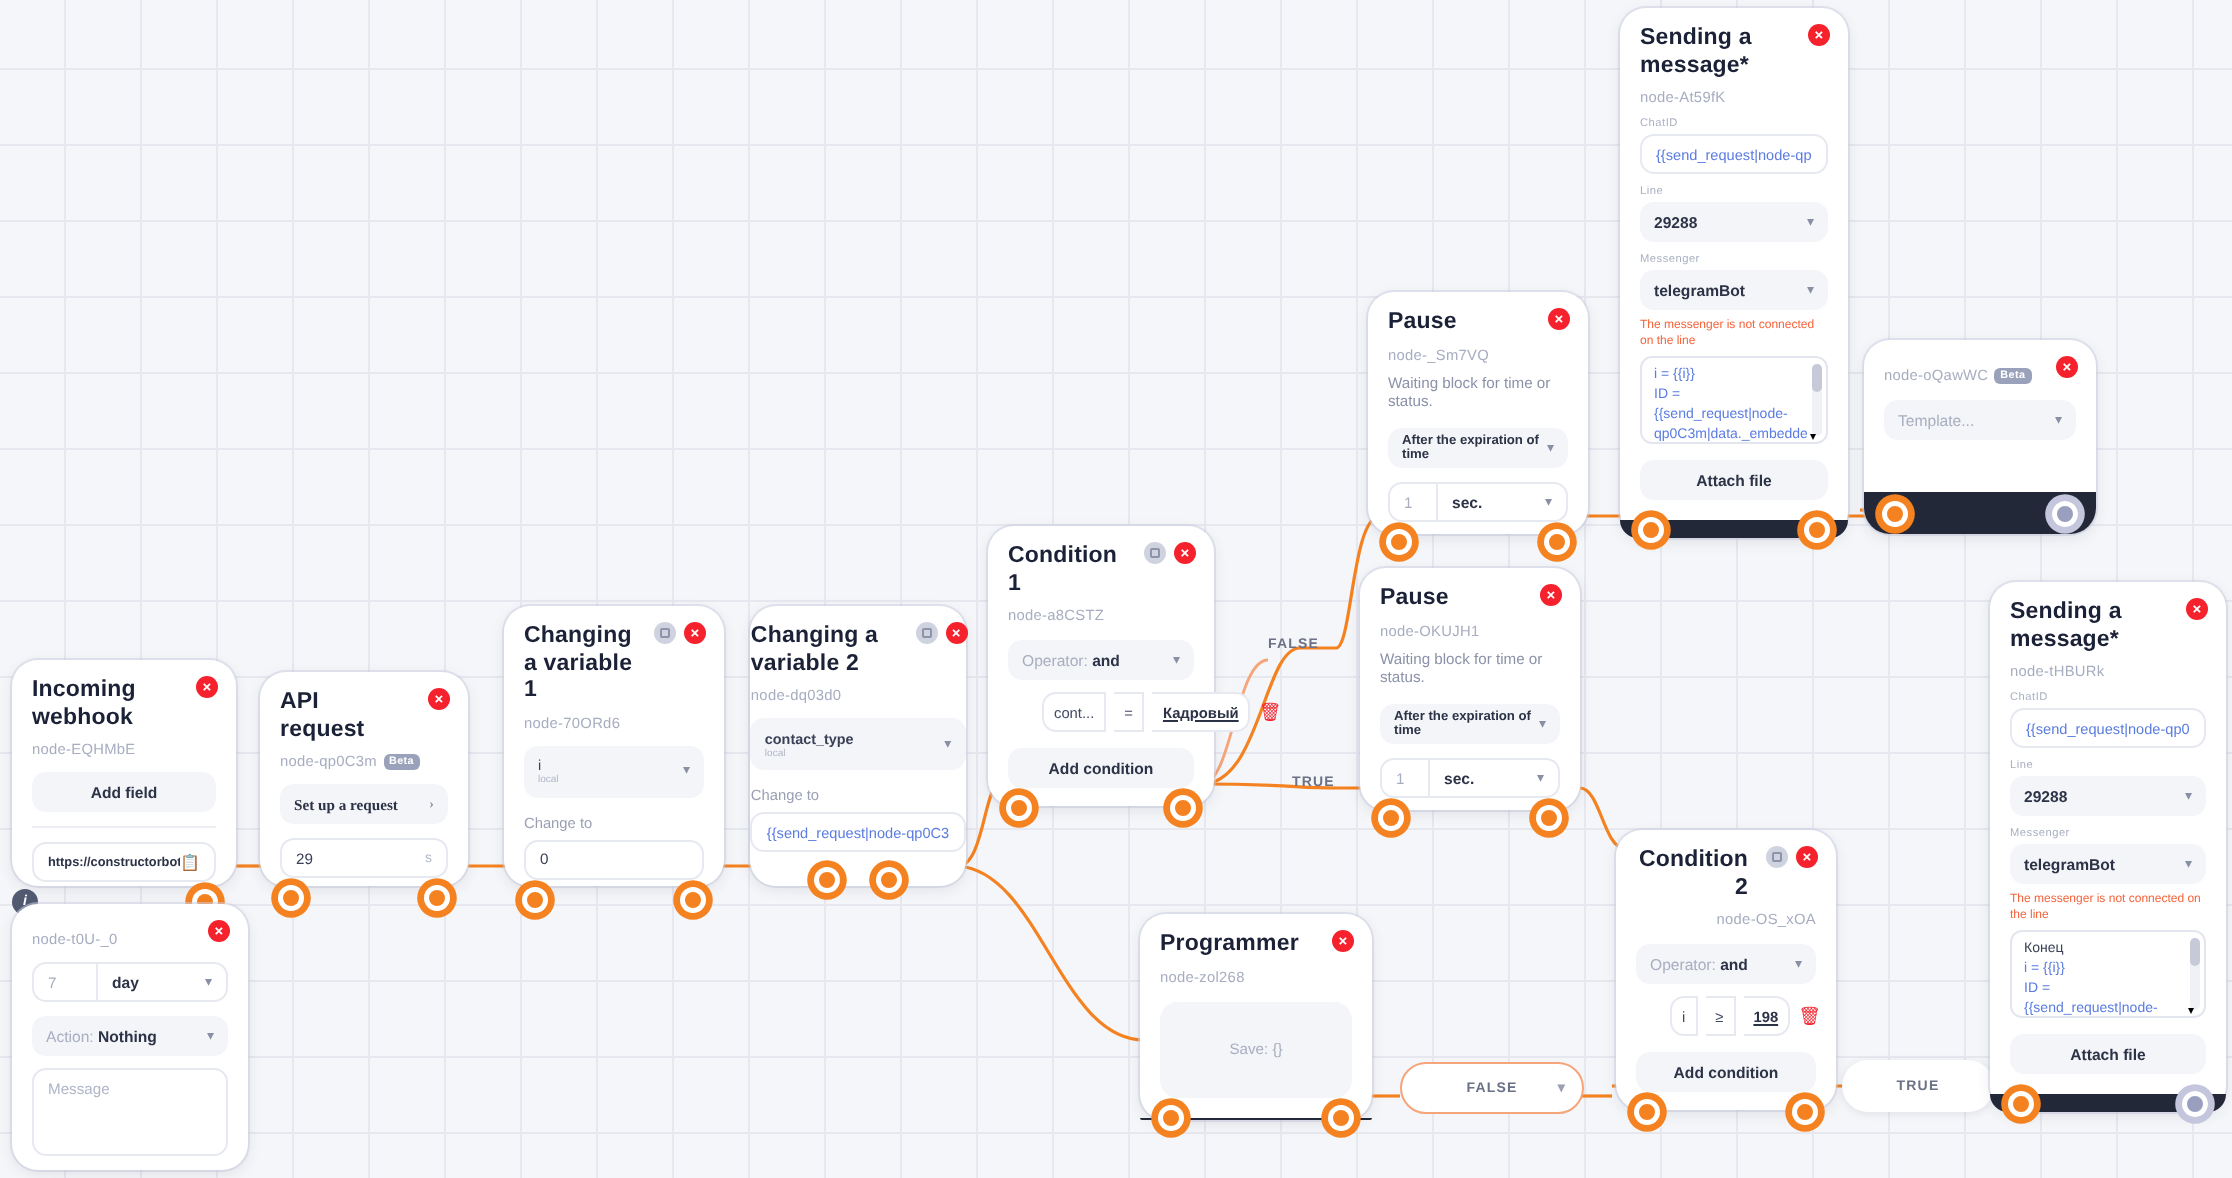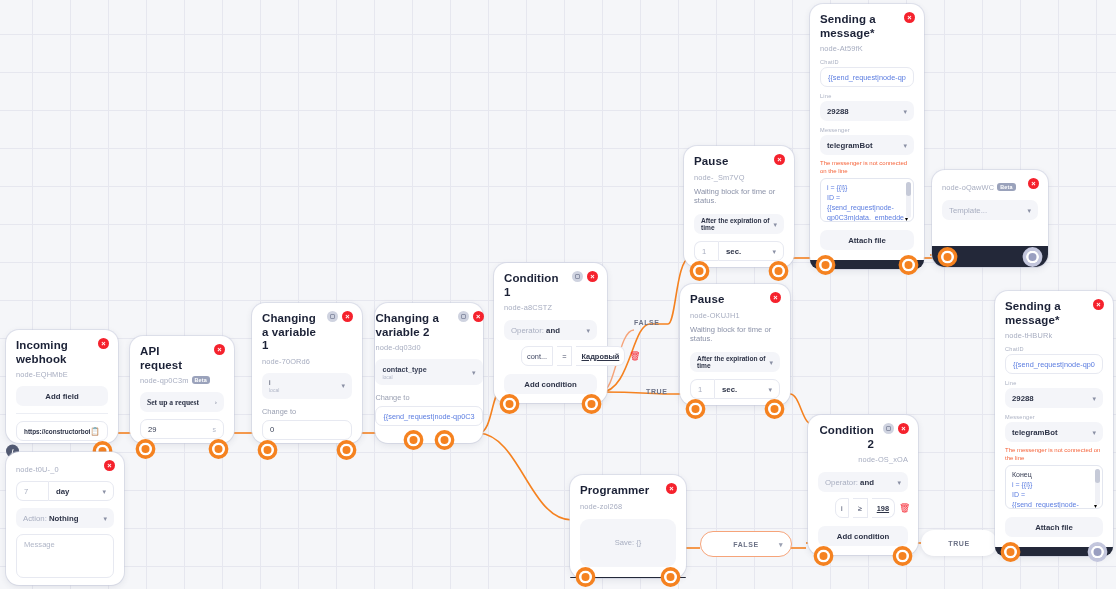--- a/index.html
+++ b/index.html
@@ -553,21 +553,21 @@
         <div class="ta-scroll"></div>
       </div>
       <div class="btn-wide" style="margin-top:8px;">Attach file</div>
     </div>
     <div class="node-foot">
       <div class="port l"></div>
       <div class="port r grey"></div>
     </div>
   </div>
 
-  <div class="node" style="left:570px; top:457px; width:116px; height:103px;margin-top:18px;">
+  <div class="node" style="left:570px; top:457px; width:116px; height:103px;">
     <div class="node-body">
       <div class="ntitle">Programmer</div>
       <div class="hdr-icons">
         <div class="ic-close">×</div>
       </div>
       <div class="nid">node-zol268</div>
       <div class="save-box">Save: {}</div>
     </div>
     <div class="node-foot">
       <div class="port l"></div>

